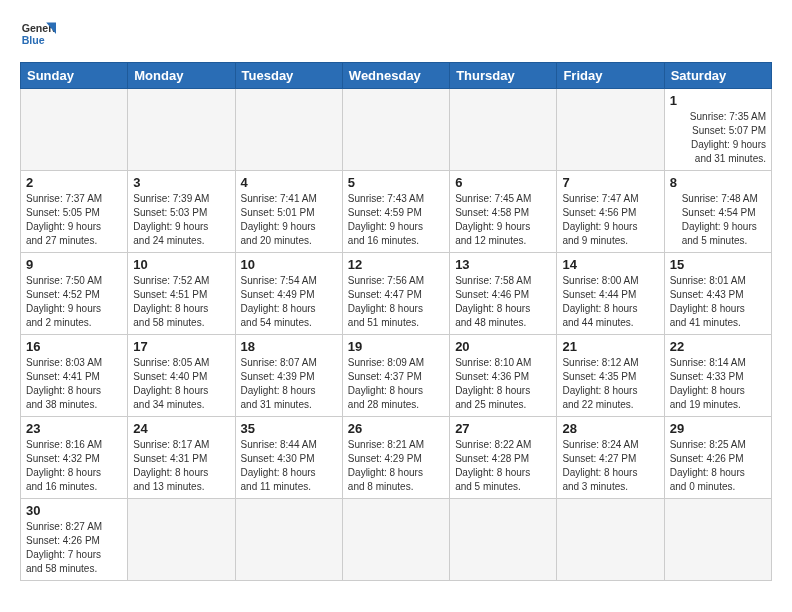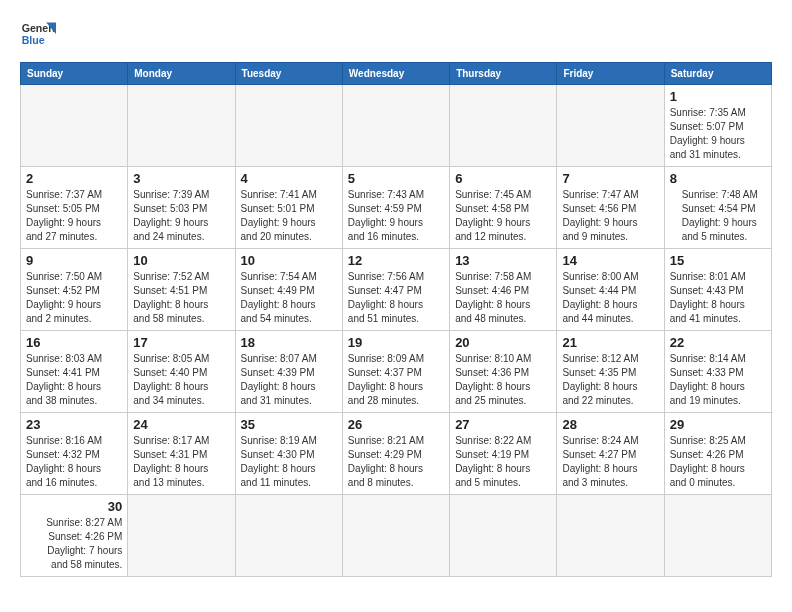--- a/index.html
+++ b/index.html
@@ -42,21 +42,21 @@
       color: #444;
     }
     .calendar {
       width: 100%;
       border-collapse: collapse;
       border: 1px solid #ccc;
     }
     .calendar th {
       background-color: #2a6db5;
       color: #fff;
-      font-size: 10px;
+      font-size: 13px;
       font-weight: bold;
       padding: 5px 6px;
       text-align: left;
       border: 1px solid #1e5a9a;
     }
     .calendar td {
       border: 1px solid #ccc;
       vertical-align: top;
       padding: 4px 5px;
       width: calc(100% / 7);
@@ -75,21 +75,20 @@
       display: block;
       margin-bottom: 2px;
     }
     .day-info {
       font-size: 10px;
       color: #333;
       line-height: 1.4;
     }
     .last-row td {
       height: 70px;
-      text-align: right;
     }
   </style>
 </head>
 <body>
 
 <div class="page">
   <div class="header">
     <div class="logo">
       <svg class="logo-icon" viewBox="0 0 44 44" xmlns="http://www.w3.org/2000/svg">
         <text x="2" y="20" font-size="13" font-weight="bold" fill="#333" font-family="Arial">General</text>
@@ -118,21 +117,21 @@
     <tbody id="calendar-body">
     <tr>
           <td class="empty"></td>
           <td class="empty"></td>
           <td class="empty"></td>
           <td class="empty"></td>
           <td class="empty"></td>
           <td class="empty"></td>
           <td>
             <span class="day-number">1</span>
-            <div class="day-info" style="white-space: pre-line;">Sunrise: 7:35 AM
+            <div class="day-info" style="white-space: pre-line; text-align: right;">Sunrise: 7:35 AM
 Sunset: 5:07 PM
 Daylight: 9 hours
 and 31 minutes.</div>
           </td>
         </tr>
         <tr>
           <td>
             <span class="day-number">2</span>
             <div class="day-info" style="white-space: pre-line;">Sunrise: 7:37 AM
 Sunset: 5:05 PM
@@ -294,36 +293,36 @@
           </td>
           <td>
             <span class="day-number">24</span>
             <div class="day-info" style="white-space: pre-line;">Sunrise: 8:17 AM
 Sunset: 4:31 PM
 Daylight: 8 hours
 and 13 minutes.</div>
           </td>
           <td>
             <span class="day-number">35</span>
-            <div class="day-info" style="white-space: pre-line;">Sunrise: 8:19 AM
+            <div class="day-info" style="white-space: pre-line;">Sunrise: 8:44 AM
 Sunset: 4:30 PM
 Daylight: 8 hours
 and 11 minutes.</div>
           </td>
           <td>
             <span class="day-number">26</span>
             <div class="day-info" style="white-space: pre-line;">Sunrise: 8:21 AM
 Sunset: 4:29 PM
 Daylight: 8 hours
 and 8 minutes.</div>
           </td>
           <td>
             <span class="day-number">27</span>
             <div class="day-info" style="white-space: pre-line;">Sunrise: 8:22 AM
-Sunset: 4:19 PM
+Sunset: 4:28 PM
 Daylight: 8 hours
 and 5 minutes.</div>
           </td>
           <td>
             <span class="day-number">28</span>
             <div class="day-info" style="white-space: pre-line;">Sunrise: 8:24 AM
 Sunset: 4:27 PM
 Daylight: 8 hours
 and 3 minutes.</div>
           </td>

